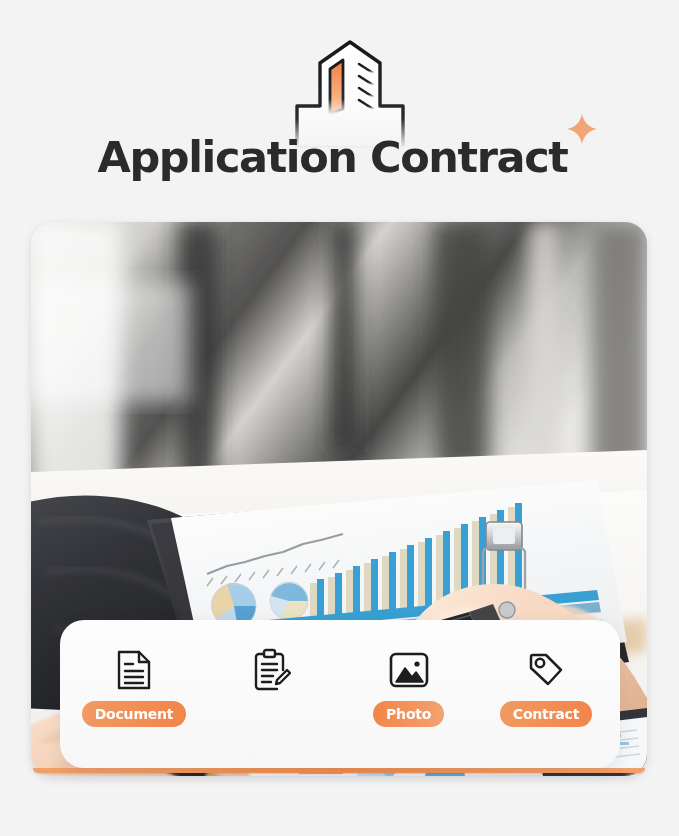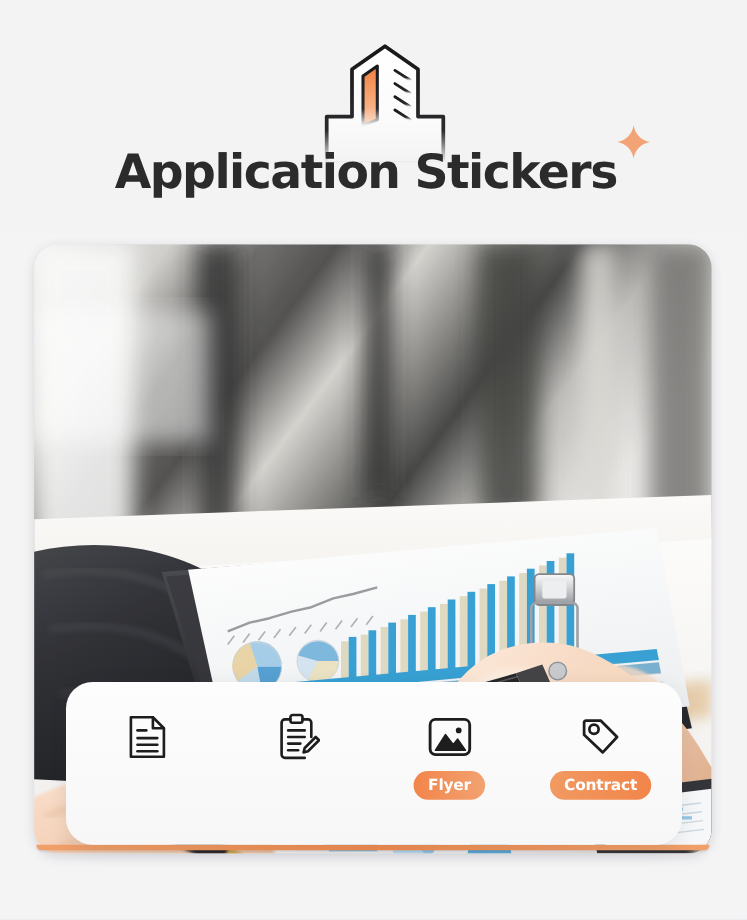--- a/index.html
+++ b/index.html
@@ -184,21 +184,21 @@
         <line x1="72" y1="28" x2="86" y2="37"></line>
         <line x1="72" y1="40" x2="86" y2="49"></line>
         <line x1="72" y1="52" x2="86" y2="61"></line>
         <line x1="72" y1="64" x2="86" y2="73"></line>
       </g>
     </svg>
   </div>
 
   <div class="title-row">
     <div class="title-inner">
-      <div class="page-title">Application Stickers</div>
+      <div class="page-title">Application Contract</div>
       <div class="sparkle-icon">
         <svg viewBox="0 0 34 34" xmlns="http://www.w3.org/2000/svg">
           <path d="M17 2 C18.6 10.2 23.8 15.4 32 17 C23.8 18.6 18.6 23.8 17 32
                    C15.4 23.8 10.2 18.6 2 17 C10.2 15.4 15.4 10.2 17 2 Z" fill="#f3a477"></path>
         </svg>
       </div>
     </div>
   </div>
 </div>
 
@@ -506,20 +506,21 @@
     <div class="chip-icon">
       <svg width="38" height="42" viewBox="0 0 38 42" xmlns="http://www.w3.org/2000/svg" fill="none" stroke="#1d1d1d" stroke-width="2.4" stroke-linecap="round" stroke-linejoin="round">
         <path d="M4 3 H24 L34 13 V39 H4 Z"></path>
         <path d="M24 3 V13 H34"></path>
         <line x1="10" y1="15" x2="18" y2="15"></line>
         <line x1="10" y1="22" x2="28" y2="22"></line>
         <line x1="10" y1="28" x2="28" y2="28"></line>
         <line x1="10" y1="34" x2="28" y2="34"></line>
       </svg>
     </div>
+    <span class="chip-pill">Document</span>
   </div>
 
   <div class="chip-item">
     <div class="chip-icon">
       <svg width="40" height="44" viewBox="0 0 40 44" xmlns="http://www.w3.org/2000/svg" fill="none" stroke="#1d1d1d" stroke-width="2.4" stroke-linecap="round" stroke-linejoin="round">
         <path d="M13 6 H8 A3 3 0 0 0 5 9 V38 A3 3 0 0 0 8 41 H26"></path>
         <path d="M24 6 H29 A3 3 0 0 1 32 9 V22"></path>
         <rect x="13" y="2" width="11" height="7" rx="2"></rect>
         <line x1="11" y1="16" x2="26" y2="16"></line>
         <line x1="11" y1="22" x2="26" y2="22"></line>
@@ -531,21 +532,21 @@
   </div>
 
   <div class="chip-item">
     <div class="chip-icon">
       <svg width="42" height="38" viewBox="0 0 42 38" xmlns="http://www.w3.org/2000/svg" fill="none" stroke="#1d1d1d" stroke-width="2.6" stroke-linecap="round" stroke-linejoin="round">
         <rect x="3" y="3" width="36" height="32" rx="5"></rect>
         <circle cx="29" cy="13" r="2.6" fill="#1d1d1d" stroke="none"></circle>
         <path d="M8 31 L17 17 L24 26 L28 21 L35 31 Z" fill="#1d1d1d" stroke="#1d1d1d" stroke-width="1.6"></path>
       </svg>
     </div>
-    <span class="chip-pill rev">Flyer</span>
+    <span class="chip-pill rev">Photo</span>
   </div>
 
 
   <div class="chip-item">
     <div class="chip-icon">
       <svg width="40" height="40" viewBox="0 0 40 40" xmlns="http://www.w3.org/2000/svg" fill="none" stroke="#1d1d1d" stroke-width="2.5" stroke-linecap="round" stroke-linejoin="round">
         <path d="M7 5 H20 L35 20 L22 34 L5 18 L5 7 A2 2 0 0 1 7 5 Z"></path>
         <circle cx="14" cy="13" r="4.2"></circle>
       </svg>
     </div>

